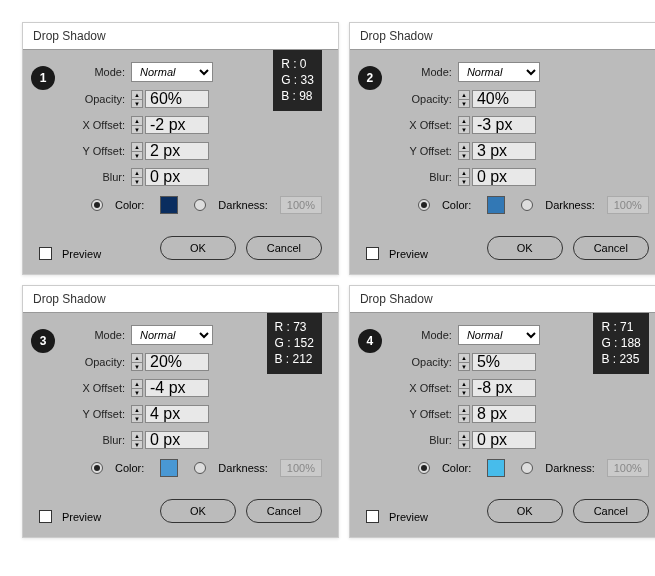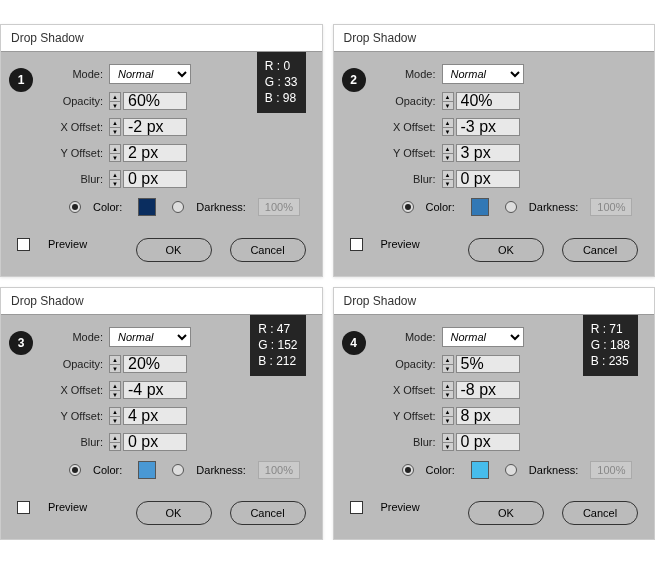--- a/index.html
+++ b/index.html
@@ -1,35 +1,35 @@
 <!DOCTYPE html>
 <html><head>
 <meta charset="utf-8">
 <style>
   * { box-sizing: border-box; font-family: Arial, sans-serif; }
   body { margin: 0; padding: 0; background: #fff; width: 655px; }
-  .grid { display: grid; grid-template-columns: 1fr 1fr; gap: 10px; padding: 0; margin-top: 24px; }
+  .grid { display: grid; grid-template-columns: 1fr 1fr; gap: 10px; padding: 22px; }
   .panel { border: 1px solid #ccc; background: #bbbbbb; box-shadow: 0 1px 3px rgba(0,0,0,0.1); position: relative; }
   .panel-header { background: #fff; padding: 6px 10px; font-size: 12px; color: #333; border-bottom: 1px solid #999; }
   .panel-body { padding: 12px 16px 14px 44px; position: relative; }
   .step-badge { position: absolute; left: 8px; top: 16px; width: 24px; height: 24px; border-radius: 50%; background: #1a1a1a; color: #fff; font-size: 12px; display: flex; align-items: center; justify-content: center; font-weight: bold; }
   .row { display: flex; align-items: center; margin-bottom: 8px; }
   .row-label { width: 58px; text-align: right; font-size: 11px; color: #222; margin-right: 6px; }
   .select { width: 82px; height: 20px; font-size: 11px; background: #fff; border: 1px solid #888; padding: 0 4px; font-style: italic; }
   .stepper { display: flex; flex-direction: column; margin-right: 2px; }
   .stepper span { width: 12px; height: 9px; background: #d0d0d0; border: 1px solid #888; display: flex; align-items: center; justify-content: center; font-size: 6px; line-height: 1; cursor: pointer; }
   .stepper span:first-child { border-bottom: none; }
   .input { width: 64px; height: 18px; font-size: 16px; border: 1px solid #888; padding: 0 4px; background: #e8e8e8; }
   .rgb-box { position: absolute; right: 16px; top: 0; background: #252525; color: #fff; font-size: 12px; padding: 6px 8px; font-family: 'Courier New', monospace; line-height: 1.35; text-align: left; }
   .color-row { display: flex; align-items: center; margin: 10px 0 0 24px; font-size: 11px; gap: 12px; }
   .radio-dot { width: 12px; height: 12px; border-radius: 50%; border: 1px solid #555; display: inline-flex; align-items: center; justify-content: center; background: #ddd; }
   .radio-dot.checked::after { content: ''; width: 6px; height: 6px; border-radius: 50%; background: #222; }
   .swatch { width: 18px; height: 18px; border: 1px solid #555; margin: 0 4px; }
   .dark-input { width: 42px; height: 18px; font-size: 11px; border: 1px solid #aaa; background: #cacaca; color: #888; text-align: center; }
-  .footer { display: flex; align-items: flex-start; padding: 8px 16px 14px 16px; gap: 18px; }
+  .footer { display: flex; align-items: flex-end; padding: 8px 16px 14px 16px; gap: 10px; }
   .checkbox { width: 13px; height: 13px; border: 1px solid #333; background: #fff; display: inline-block; }
   .prev-label { font-size: 11px; margin-right: auto; }
   .btn { width: 76px; height: 24px; border-radius: 12px; border: 1.5px solid #333; background: #bbbbbb; font-size: 11px; cursor: pointer; }
   .watermark { position: absolute; right: 18px; bottom: 16px; pointer-events: none; font-weight: bold; font-family: Arial; }
   .wm-top { font-size: 24px; color: #1a7fd4; font-style: italic; letter-spacing: -1px; }
   .wm-top .red { color: #e4262c; }
   .wm-top .dot { color: #e4262c; }
   .wm-bot { font-size: 14px; color: #1a7fd4; letter-spacing: 2px; margin-top: -2px; }
 </style>
 </head>
@@ -215,21 +215,21 @@
       <div class="row">
         <div class="row-label">Blur:</div>
         <div class="stepper">
             <span>▲</span>
             <span>▼</span>
           </div>
         <input class="input" value="0 px" style="">
       </div>
 
       <div class="rgb-box">
-        <div>R : 47</div>
+        <div>R : 73</div>
         <div>G : 152</div>
         <div>B : 212</div>
       </div>
 
       <div class="color-row">
         <span class="radio-dot checked"></span>
         <span>Color:</span>
         <span class="swatch" style="background: rgb(73, 152, 212);"></span>
         <span class="radio-dot"></span>
         <span>Darkness:</span>

